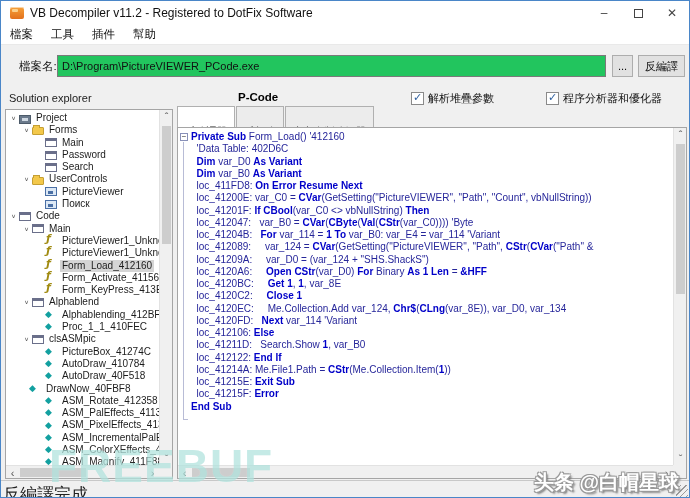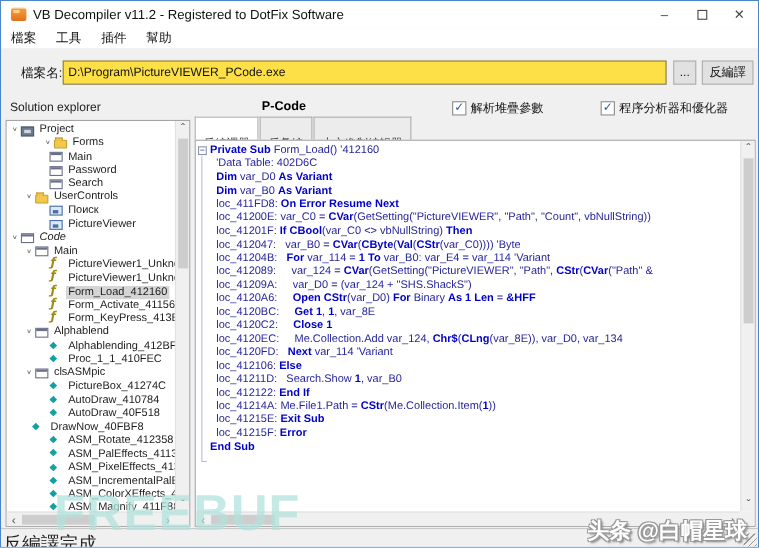--- a/index.html
+++ b/index.html
@@ -24,21 +24,21 @@
 
   
   .menubar { position:absolute; left:0; top:24px; width:100%; height:20px; background:#ffffff;
              display:flex; align-items:center; border-bottom:1px solid #e9e9e9; }
   .menu-item { padding:0 9px; font-size:11.5px; color:#111; }
 
   
   .toolrow { position:absolute; left:0; top:45px; width:100%; height:41px; background:#f0f0f0; }
   .file-label { position:absolute; left:18px; top:13px; font-size:11.5px; color:#111; }
   .file-input { position:absolute; left:56px; top:9px; width:549px; height:22px;
-                border:1px solid #7a7a7a; background:#fde047; font-size:11px; color:#111;
+                border:1px solid #7a7a7a; background:#22c55e; font-size:11px; color:#111;
                 padding:0 4px; font-family:"Liberation Sans",sans-serif; }
   .btn { position:absolute; top:9px; height:22px; background:#e1e1e1; border:1px solid #adadad;
          font-size:11px; color:#111; text-align:center; line-height:20px; }
   .btn-browse { left:611px; width:21px; }
   .btn-decompile { left:637px; width:47px; font-size:11px; }
 
   
   .headrow { position:absolute; left:0; top:86px; width:100%; height:22px; background:#f0f0f0; }
   .hdr-solution { position:absolute; left:8px; top:5px; font-size:11px; color:#222; }
   .hdr-pcode { position:absolute; left:237px; top:4px; font-size:11.5px; font-weight:bold; color:#000;text-align:right; }
@@ -176,21 +176,21 @@
 
   <div class="main">
 
     <div class="tree-panel">
       <div class="tree-rows" id="tree-rows">
           <div class="tree-row" style="padding-left: 2px; align-items: flex-end;">
             <span class="chev">∨</span>
             <span class="ti ti-project"></span>
             <span class="tlabel">Project</span>
           </div>
-          <div class="tree-row" style="padding-left: 15px; margin-left: 17px;">
+          <div class="tree-row" style="padding-left: 15px;">
             <span class="chev">∨</span>
             <span class="ti ti-folder"></span>
             <span class="tlabel">Forms</span>
           </div>
           <div class="tree-row" style="padding-left: 28px;">
             <span class="chev"></span>
             <span class="ti ti-form"></span>
             <span class="tlabel">Main</span>
           </div>
           <div class="tree-row" style="padding-left: 28px;">
@@ -204,28 +204,28 @@
             <span class="tlabel">Search</span>
           </div>
           <div class="tree-row" style="padding-left: 15px;">
             <span class="chev">∨</span>
             <span class="ti ti-folder"></span>
             <span class="tlabel">UserControls</span>
           </div>
           <div class="tree-row" style="padding-left: 28px;">
             <span class="chev"></span>
             <span class="ti ti-usercontrol"></span>
+            <span class="tlabel">PictureViewer</span>
+          </div>
+          <div class="tree-row" style="padding-left: 28px;">
+            <span class="chev"></span>
+            <span class="ti ti-usercontrol"></span>
             <span class="tlabel">Поиск</span>
           </div>
-          <div class="tree-row" style="padding-left: 28px;">
-            <span class="chev"></span>
-            <span class="ti ti-usercontrol"></span>
-            <span class="tlabel">PictureViewer</span>
-          </div>
-          <div class="tree-row" style="padding-left: 2px; font-style: italic;">
+          <div class="tree-row" style="padding-left: 2px;">
             <span class="chev">∨</span>
             <span class="ti ti-code"></span>
             <span class="tlabel">Code</span>
           </div>
           <div class="tree-row" style="padding-left: 15px;">
             <span class="chev">∨</span>
             <span class="ti ti-module"></span>
             <span class="tlabel">Main</span>
           </div>
           <div class="tree-row" style="padding-left: 28px;">

